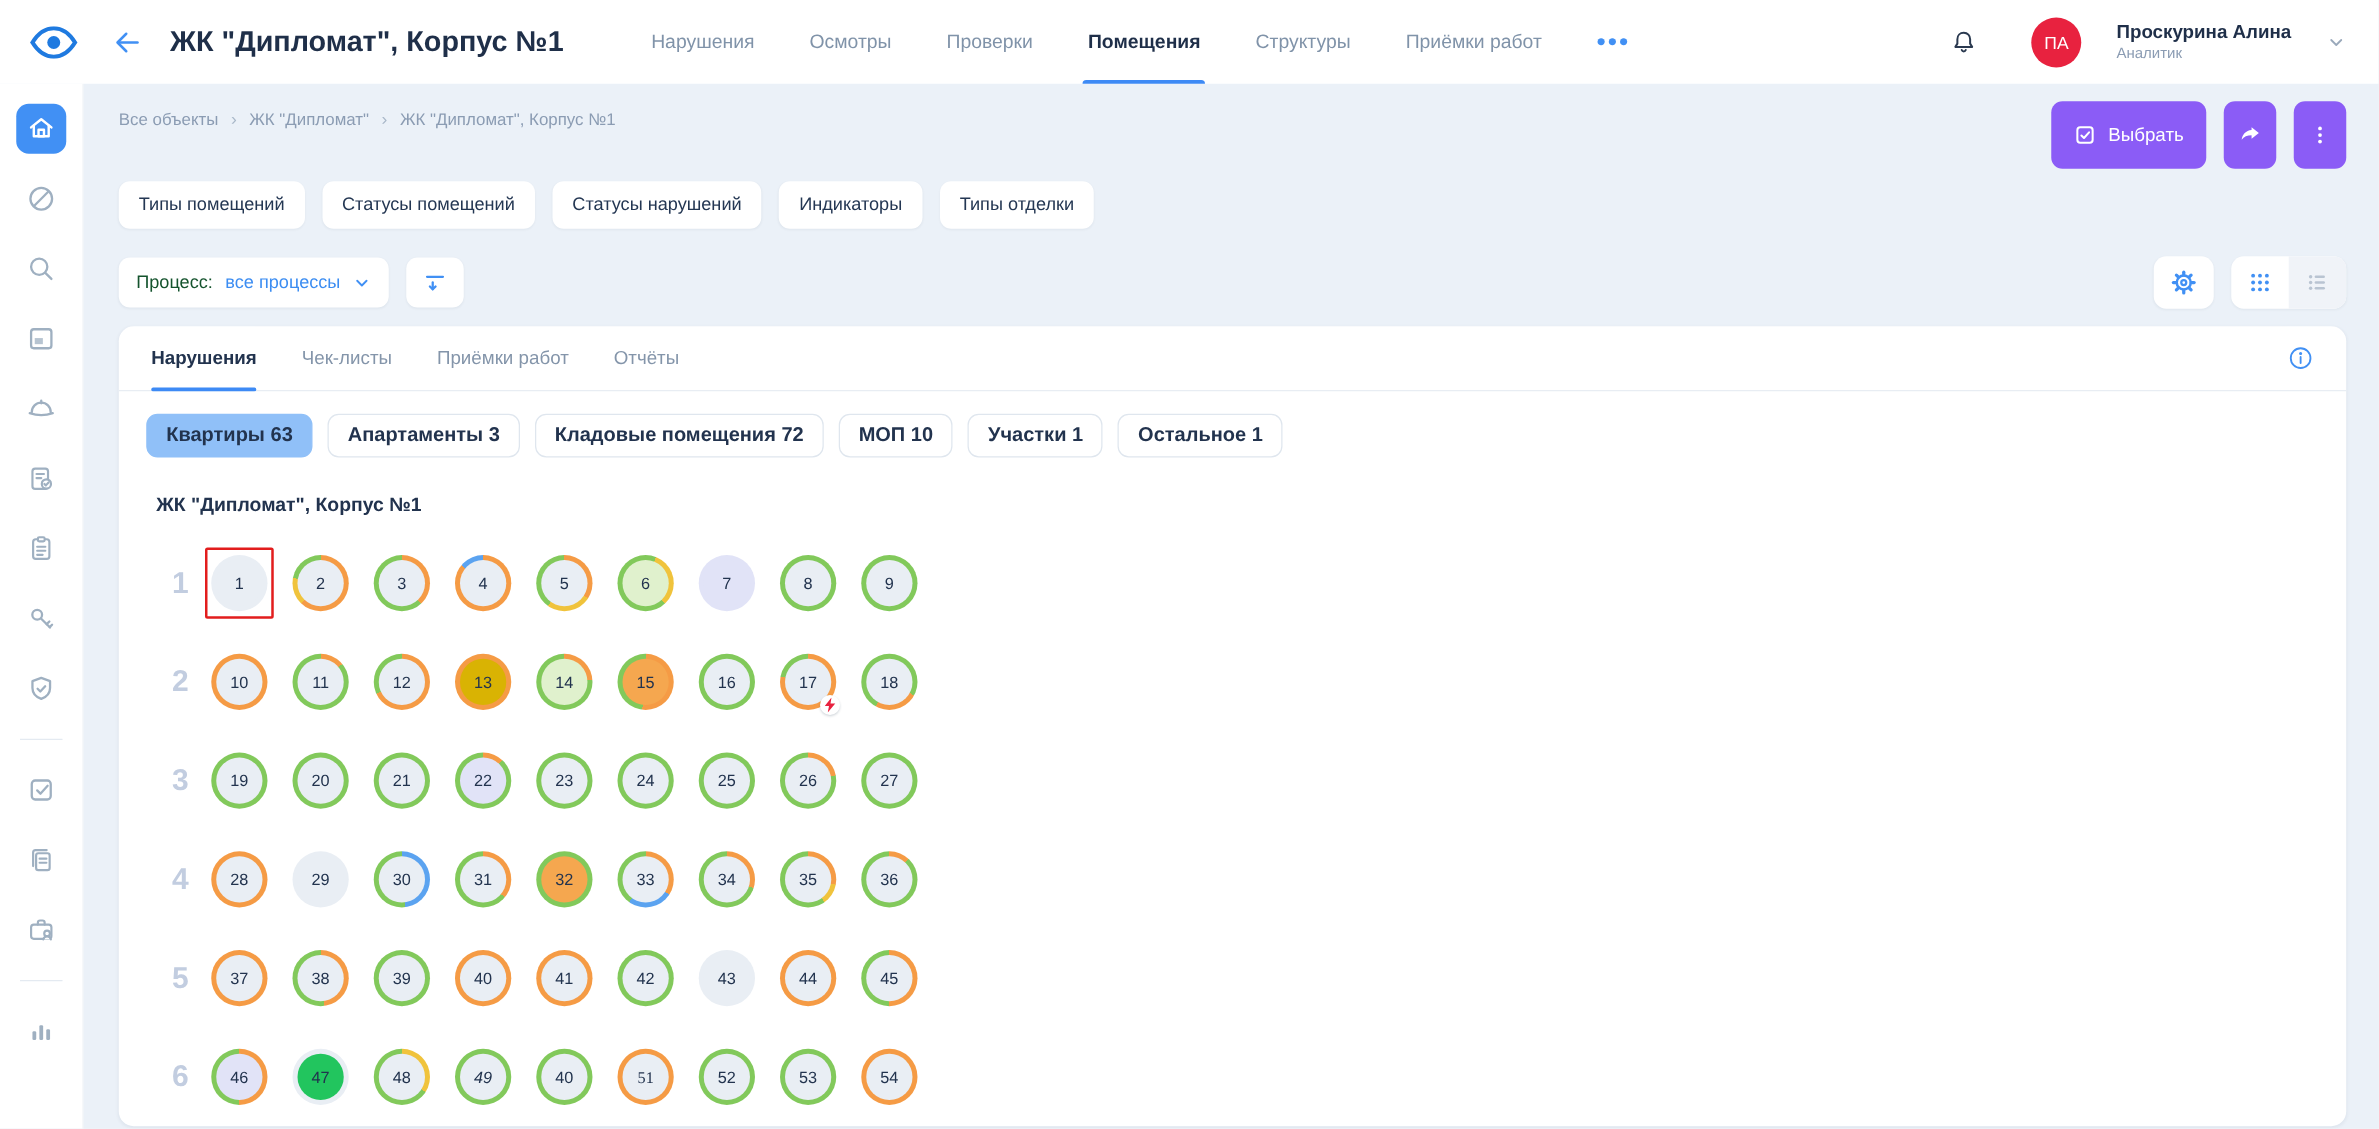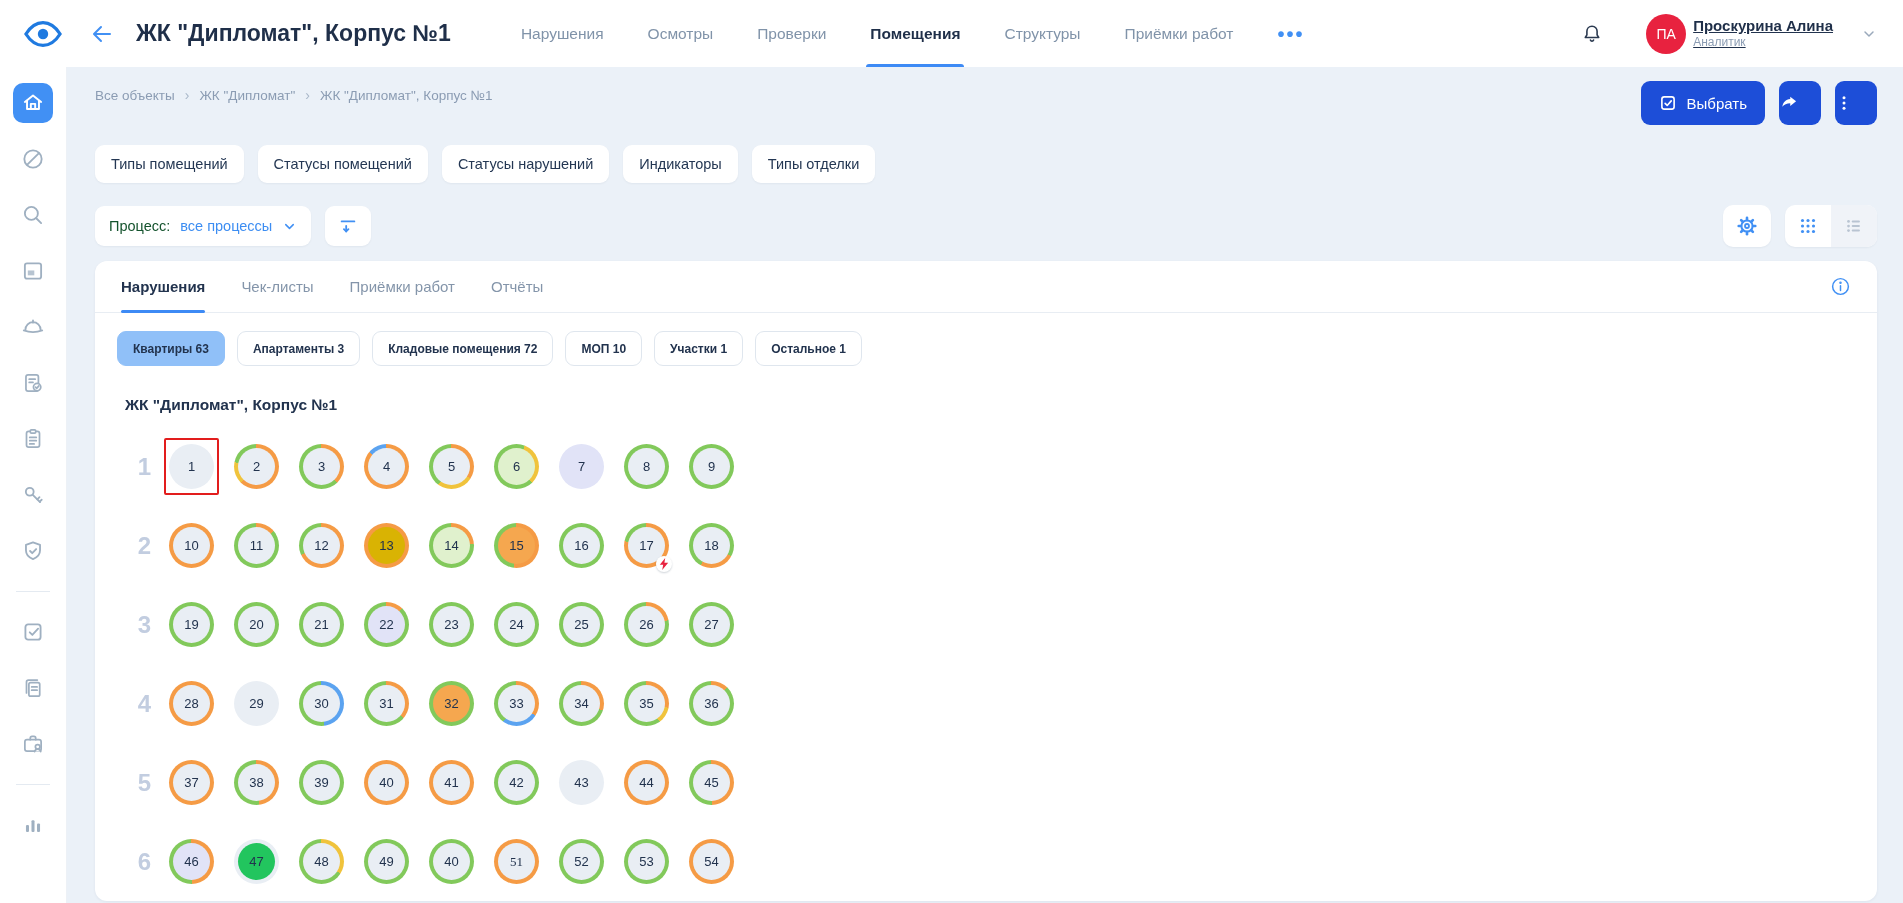--- a/index.html
+++ b/index.html
@@ -12,41 +12,41 @@
   .back-btn { margin-left:26px; cursor:pointer; display:flex; }
   .app-title { font-size:23px; font-weight:bold; color:#1f2f49; margin-left:22px; white-space:nowrap; }
   .nav { display:flex; align-items:center; gap:44px; margin-left:70px; height:100%; }
   .nav-item { font-size:15.5px; color:#8093a9; cursor:pointer; height:100%; display:flex; align-items:center; position:relative; white-space:nowrap; }
   .nav-item.active { color:#1f2f49; font-weight:600; }
   .nav-item.active::after { content:""; position:absolute; left:-4px; right:-4px; bottom:0; height:3px; border-radius:3px 3px 0 0; background:#3d8af5; }
   .nav-more { margin-left:44px; color:#4190f4; font-size:20px; letter-spacing:2px; font-weight:bold; cursor:pointer; line-height:10px; }
   .top-right { margin-left:auto; display:flex; align-items:center; }
   .bell { cursor:pointer; display:flex; margin-right:42px; }
   .avatar { width:40px; height:40px; border-radius:50%; background:#e8223f; color:#fff; font-weight:normal; font-size:14px; display:flex; align-items:center; justify-content:center; }
-  .user-block { margin-left:7px; line-height:1.25;text-decoration:underline; }
+  .user-block { margin-left:28px; line-height:1.25; }
   .user-name { font-size:15px; font-weight:bold; color:#1f2f49; white-space:nowrap; }
   .user-role { font-size:12px; color:#8b9cb3; }
   .user-chevron { margin-left:28px; color:#9aa9bb; display:flex; cursor:pointer; }
 
   
   .content-row { display:flex; height:836px; }
   .sidebar { width:67px; background:#fff; padding-top:16px; display:flex; flex-direction:column; align-items:center; gap:16px; border-right:1px solid #edf1f6; }
   .side-item { width:40px; height:40px; border-radius:10px; display:flex; align-items:center; justify-content:center; color:#9fb0c1; cursor:pointer; flex:0 0 auto; }
   .side-item.active { background:#4190f4; color:#fff; }
   .side-divider { width:34px; height:1px; background:#e4eaf1; margin:4px 0; }
 
   .main { flex:1; padding:14px 26px 0 28px; overflow:hidden; }
 
   
   .bc-row { display:flex; align-items:flex-start; justify-content:space-between; height:52px; }
   .breadcrumb { display:flex; align-items:center; gap:10px; font-size:13.5px; color:#8b9cb3; padding-top:6px; }
   .bc-sep { color:#a9b8c9; font-size:14px; }
   .bc-item { cursor:pointer; }
   .actions { display:flex; gap:14px; }
-  .btn-blue { background:#1d4ed8; color:#fff; border:none; border-radius:9px; height:44px; display:flex; align-items:center; justify-content:flex-start; cursor:pointer; font-size:15px; font-family:inherit; }
+  .btn-blue { background:#8b5cf6; color:#fff; border:none; border-radius:9px; height:54px; display:flex; align-items:center; justify-content:center; cursor:pointer; font-size:15px; font-family:inherit; }
   .btn-select { padding:0 18px; gap:10px; }
   .btn-icon { width:42px; }
 
   
   .fchips { display:flex; gap:14px; margin-top:12px; }
   .fchip { background:#fff; border-radius:9px; height:38px; display:flex; align-items:center; padding:0 16px; font-size:14.5px; color:#243753; cursor:pointer; box-shadow:0 1px 2px rgba(16,42,67,.05); }
 
   
   .proc-row { display:flex; align-items:center; margin-top:22px; }
   .proc-pill { background:#fff; border-radius:9px; height:40px; display:flex; align-items:center; padding:0 14px; gap:10px; font-size:14.5px; cursor:pointer; box-shadow:0 1px 2px rgba(16,42,67,.05); }
@@ -61,21 +61,21 @@
 
   
   .card { background:#fff; border-radius:12px; margin-top:14px; height:640px; box-shadow:0 1px 3px rgba(16,42,67,.06); overflow:hidden; }
   .tabs-row { display:flex; align-items:center; height:52px; padding:0 26px; border-bottom:1px solid #e8edf3; }
   .tab { font-size:15px; color:#8495aa; margin-right:36px; cursor:pointer; height:100%; display:flex; align-items:center; position:relative; }
   .tab.active { color:#22334e; font-weight:600; }
   .tab.active::after { content:""; position:absolute; left:0; right:0; bottom:-1px; height:3px; border-radius:3px; background:#3d8af5; }
   .info-btn { margin-left:auto; color:#4190f4; cursor:pointer; display:flex; }
 
   .cchips { display:flex; gap:12px; margin:18px 0 0 22px; }
-  .cchip { background:#fff; border:1px solid #dfe6ee; border-radius:9px; height:35px; display:flex; align-items:center; padding:0 15px; font-size:12px; color:#22334e; font-weight:600; cursor:pointer; white-space:nowrap; }
+  .cchip { background:#fff; border:1px solid #dfe6ee; border-radius:9px; height:35px; display:flex; align-items:center; padding:0 15px; font-size:16px; color:#22334e; font-weight:600; cursor:pointer; white-space:nowrap; }
   .cchip.active { background:#90c0f8; border-color:#90c0f8; }
 
   .section-title { font-size:15.5px; font-weight:bold; color:#22334e; margin:30px 0 0 30px; }
 
   .floors { margin:30px 0 0 30px; }
   .floor-row { display:flex; align-items:center; margin-bottom:34px; }
   .floor-label { width:26px; text-align:right; font-size:24px; font-weight:bold; color:#c2cde0; margin-right:18px; }
   .units { display:flex; gap:20px; }
   .unit { position:relative; width:45px; height:45px; cursor:pointer; }
   .circle { width:45px; height:45px; border-radius:50%; position:relative; }
@@ -746,21 +746,21 @@
                 </div>
               </div>
               <div class="unit">
                 <div class="circle" style="background: conic-gradient(rgb(240, 195, 60) 0%, rgb(240, 195, 60) 34%, rgb(130, 201, 91) 34%, rgb(130, 201, 91) 100%);">
                   <div class="inner" style="background: rgb(233, 238, 244);">
                     <span>48</span>
                   </div>
                 </div>
               </div>
               <div class="unit">
-                <div class="circle" style="background: conic-gradient(rgb(130, 201, 91) 0%, rgb(130, 201, 91) 100%);">
+                <div class="circle" style="background: conic-gradient(rgb(130, 201, 91) 0%, rgb(130, 201, 91) 100%); font-style: italic;">
                   <div class="inner" style="background: rgb(233, 238, 244);">
                     <span>49</span>
                   </div>
                 </div>
               </div>
               <div class="unit">
                 <div class="circle" style="background: conic-gradient(rgb(130, 201, 91) 0%, rgb(130, 201, 91) 100%);">
                   <div class="inner" style="background: rgb(233, 238, 244);">
                     <span>40</span>
                   </div>

